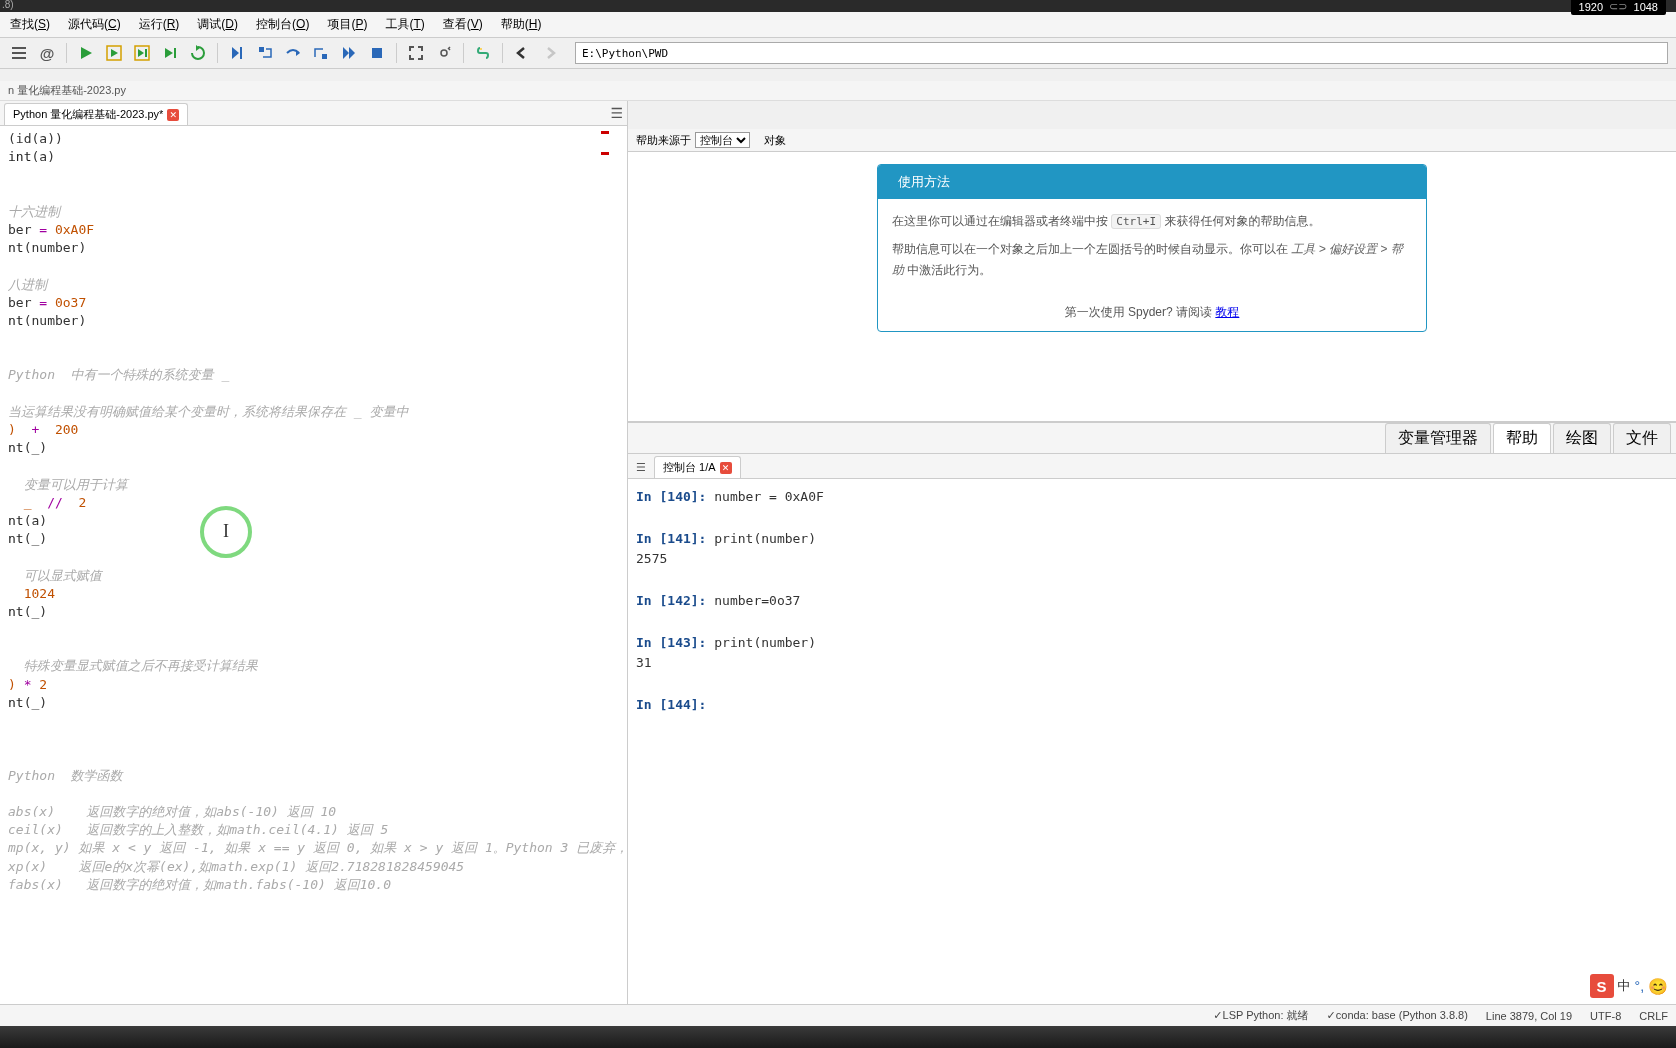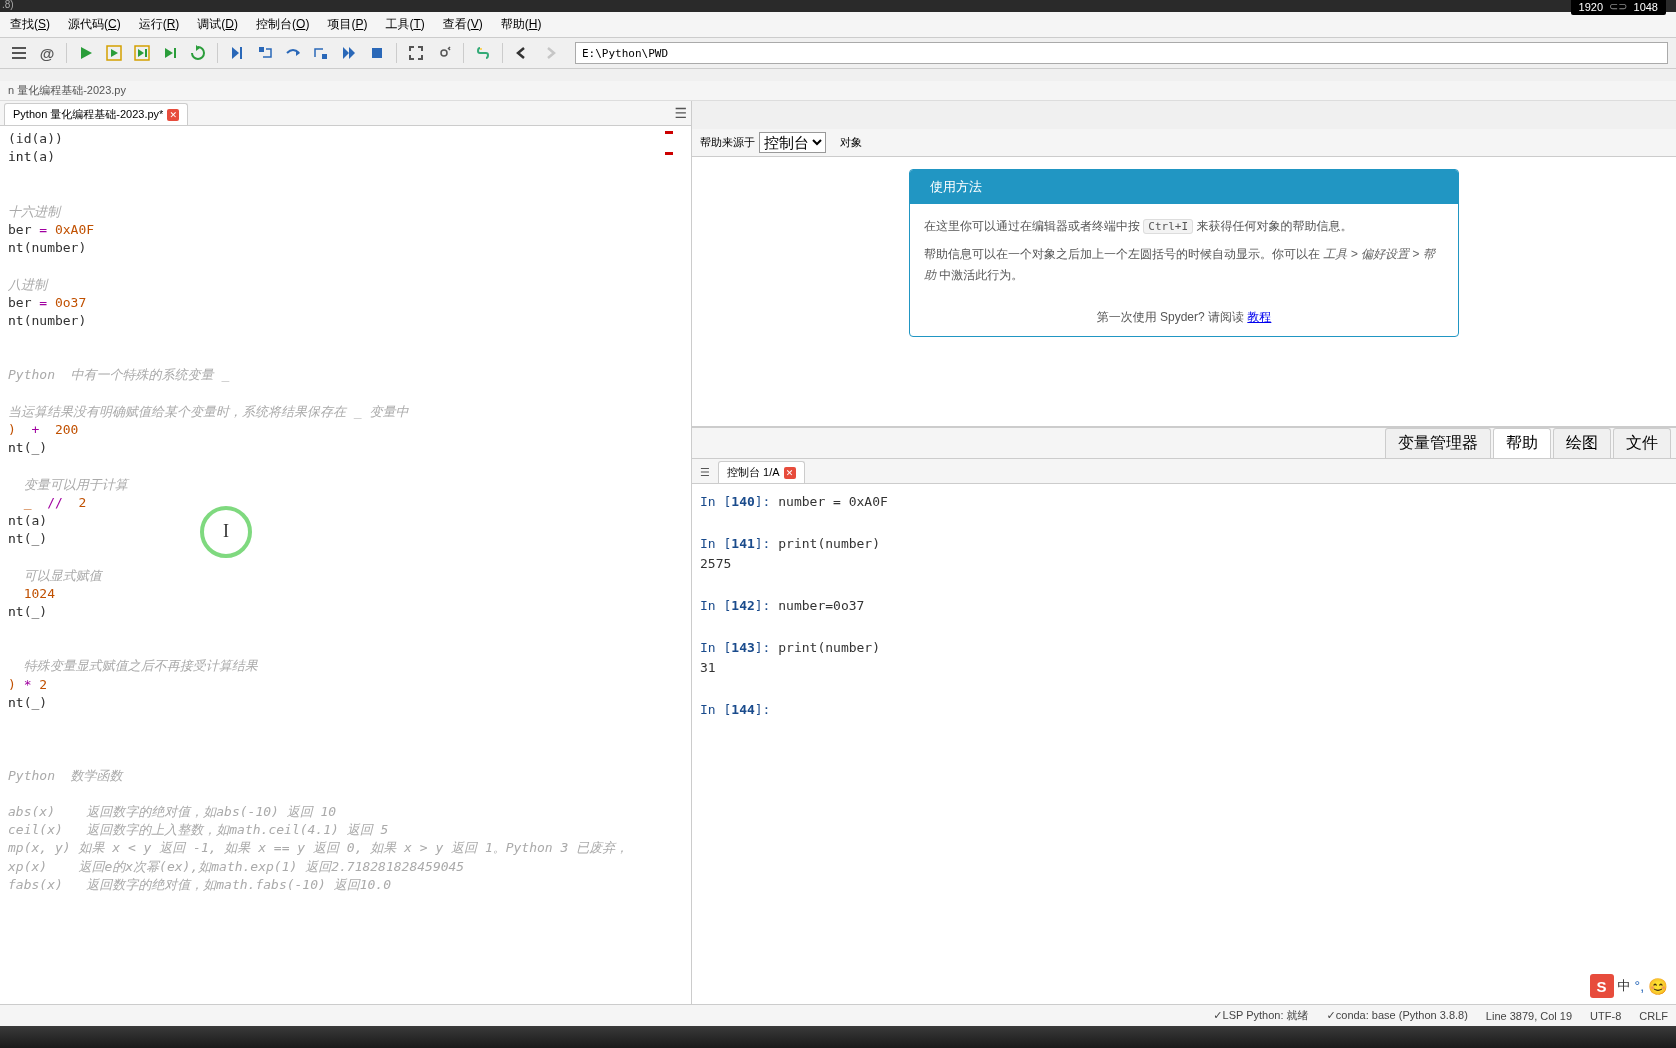--- a/index.html
+++ b/index.html
@@ -15,21 +15,21 @@
     
     .toolbar { background: #f0f0f0; border-bottom: 1px solid #ccc; padding: 4px 8px; display: flex; align-items: center; gap: 6px; }
     .toolbar .btn { width: 22px; height: 22px; display: flex; align-items: center; justify-content: center; cursor: pointer; border-radius: 2px; }
     .toolbar .sep { width: 1px; height: 20px; background: #ccc; margin: 0 2px; }
     .toolbar .path-input { flex: 1; background: #fff; border: 1px solid #aaa; height: 22px; padding: 0 6px; font-size: 11px; font-family: monospace; margin-left: 8px; display: flex; align-items: center; }
     
     .breadcrumb { background: #f5f5f5; padding: 2px 8px; font-size: 11px; color: #555; border-bottom: 1px solid #ddd; margin-top: 12px; }
     
     .main-area { display: flex; height: calc(100% - 120px); }
     
-    .left-pane { width: 692px; display: flex; flex-direction: column; border-right: 1px solid #ccc; position: relative; }
+    .left-pane { width: 628px; display: flex; flex-direction: column; border-right: 1px solid #ccc; position: relative; }
     .editor-tabs { background: #f5f5f5; border-bottom: 1px solid #ccc; display: flex; padding: 2px 4px 0; position: relative; }
     .editor-tab { background: #fff; border: 1px solid #ccc; border-bottom: none; padding: 3px 8px; font-size: 11px; display: flex; align-items: center; gap: 4px; border-radius: 3px 3px 0 0; }
     .editor-tab .close { width: 12px; height: 12px; background: #e74c3c; color: #fff; display: flex; align-items: center; justify-content: center; font-size: 9px; border-radius: 2px; cursor: pointer; }
     .hamburger { position: absolute; right: 4px; top: 4px; font-size: 14px; cursor: pointer; color: #555; }
     
     .editor { flex: 1; background: #fff; font-family: "Consolas", monospace; font-size: 13px; line-height: 1.4; overflow: auto; position: relative; padding: 4px 4px 4px 0; }
     .editor-content { position: relative; }
     .editor-line { padding: 0 8px; white-space: pre; color: #333; position: relative; }
     .editor-line .fn { color: #222; }
     .editor-line .num { color: #c05000; }
@@ -40,42 +40,42 @@
     .editor-outline-mark { width: 8px; height: 3px; background: #c00; }
     
     .editor-scrollbar-h { height: 16px; background: #f0f0f0; display: flex; align-items: center; padding: 0 16px; }
     .editor-scrollbar-h-thumb { width: 220px; height: 12px; background: #ccc; border: 1px solid #aaa; border-radius: 2px; margin-left: 40px; }
     
     .cursor-circle { position: absolute; left: 200px; top: 380px; width: 52px; height: 52px; border: 4px solid #7fd97f; border-radius: 50%; display: flex; align-items: center; justify-content: center; font-family: serif; font-size: 18px; color: #333; pointer-events: none; }
     
     .right-pane { flex: 1; display: flex; flex-direction: column; margin-top: 28px; }
     
     .help-header { background: #f5f5f5; border-bottom: 1px solid #ccc; padding: 3px 8px; font-size: 11px; display: flex; align-items: center; gap: 4px; }
-    .help-header select { font-size: 15px; border: 1px solid #999; background: #fff; }
+    .help-header select { font-size: 11px; border: 1px solid #999; background: #fff; }
     
     .help-pane { flex: 0 0 270px; background: #fff; padding: 12px; border-bottom: 1px solid #ccc; overflow: auto; }
     .help-box { border: 1px solid #2196c3; border-radius: 4px; max-width: 550px; margin: 0 auto; }
     .help-box-title { background: #2196c3; color: #fff; padding: 8px 20px; font-size: 13px; border-radius: 3px 3px 0 0; }
     .help-box-body { padding: 12px 14px; font-size: 12px; line-height: 1.8; color: #555; }
     .help-box-body .key { background: #f3f3f3; border: 1px solid #ddd; border-radius: 3px; padding: 0 4px; font-family: monospace; font-size: 11px; }
     .help-box-body em { font-style: italic; color: #666; }
     .help-box-footer { text-align: center; padding: 10px; font-size: 12px; color: #555; }
     
     .right-tabs { background: #f5f5f5; border-top: 1px solid #ccc; border-bottom: 1px solid #ccc; display: flex; justify-content: flex-end; padding: 0 4px; }
     .right-tabs span { padding: 4px 12px; border: 1px solid #ccc; border-bottom: none; background: #f0f0f0; font-size: 16px; cursor: pointer; margin: 0 1px; border-radius: 3px 3px 0 0; }
     .right-tabs span.active { background: #fff; }
     
     .console-tabs { background: #f5f5f5; border-bottom: 1px solid #ccc; display: flex; align-items: center; padding: 2px 4px 0; gap: 4px; }
     .console-tabs .icon-btn { width: 18px; height: 18px; display: flex; align-items: center; justify-content: center; cursor: pointer; font-size: 11px; color: #555; }
     .console-tab { background: #fff; border: 1px solid #ccc; border-bottom: none; padding: 3px 8px; font-size: 11px; display: flex; align-items: center; gap: 4px; border-radius: 3px 3px 0 0; }
     .console-tab .close { width: 12px; height: 12px; background: #e74c3c; color: #fff; display: flex; align-items: center; justify-content: center; font-size: 9px; border-radius: 2px; cursor: pointer; }
     
     .console { flex: 1; background: #fff; font-family: "Consolas", monospace; font-size: 13px; padding: 8px; overflow: auto; line-height: 1.6; position: relative; }
     .console-line { white-space: pre; }
-    .console-line .prompt { color: #1a4b8c; }
+    .console-line .prompt { color: #1a4b8c; font-weight: bold; }
     .console-line .pnum { color: #1a4b8c; font-weight: bold; }
     .console-line .text { color: #333; }
     .console-line .out { color: #333; }
     
     .bottom-tabs { background: #f5f5f5; border-top: 1px solid #ccc; display: flex; justify-content: flex-end; padding: 0 4px; }
     .bottom-tabs span { padding: 4px 12px; border: 1px solid #ccc; border-top: none; background: #f0f0f0; font-size: 11px; cursor: pointer; margin: 0 1px; border-radius: 0 0 3px 3px; }
     .bottom-tabs span.active { background: #fff; }
     
     .statusbar { position: absolute; bottom: 22px; left: 0; right: 0; height: 22px; background: #f5f5f5; border-top: 1px solid #ccc; display: flex; align-items: center; justify-content: flex-end; padding: 0 8px; font-size: 11px; color: #444; gap: 18px; }
     

